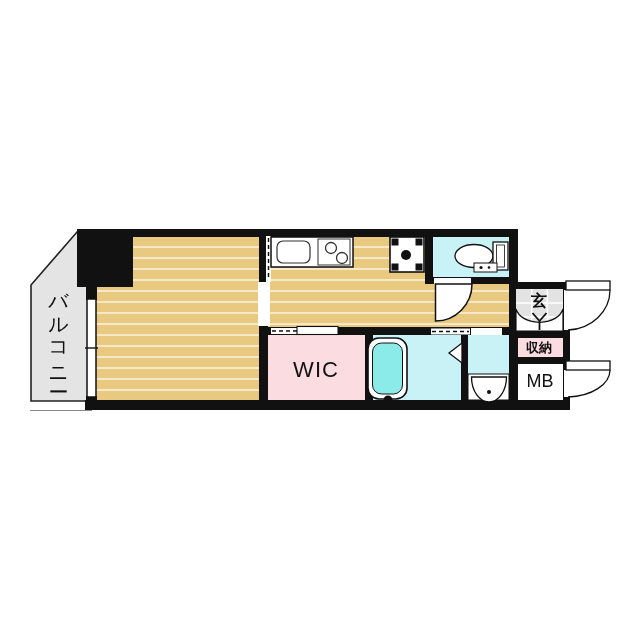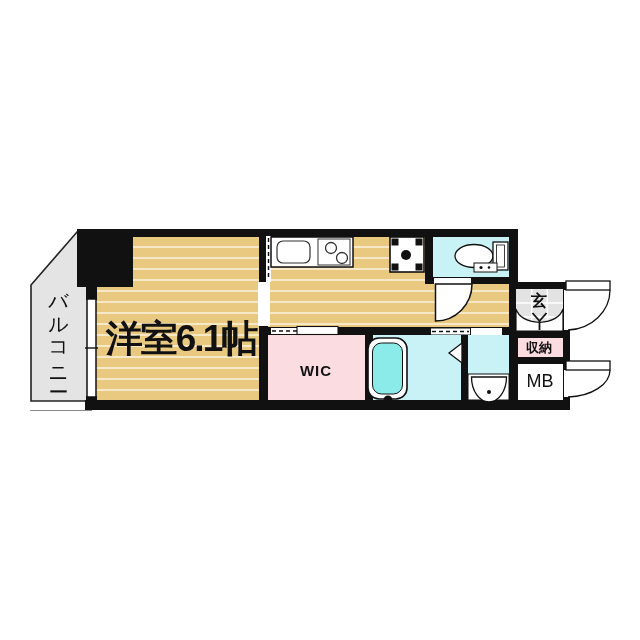--- a/index.html
+++ b/index.html
@@ -2,21 +2,21 @@
 <html><head>
 <meta charset="utf-8">
 <style>
   html,body{margin:0;padding:0;background:#ffffff;}
   .stage{position:relative;width:640px;height:640px;background:#ffffff;overflow:hidden;
          font-family:"Liberation Sans","DejaVu Sans",sans-serif;}
   .plan-svg{position:absolute;left:0;top:0;}
   .lbl{position:absolute;transform:translate(-50%,-50%);color:#111;white-space:nowrap;line-height:1;}
   .lbl-main{left:181px;top:338px;font-size:37px;font-weight:600;letter-spacing:-2px;}
   .lbl-balcony{left:59px;top:331px;font-size:20px;writing-mode:vertical-rl;text-orientation:mixed;letter-spacing:3px;font-weight:500;}
-  .lbl-wic{left:316px;top:370px;font-size:15px;letter-spacing:1px;font-weight:700;}
+  .lbl-wic{left:316px;top:370px;font-size:22px;letter-spacing:1px;font-weight:400;}
   .lbl-genkan{left:539px;top:301px;font-size:16px;font-weight:700;}
   .lbl-storage{left:539px;top:347px;font-size:13px;font-weight:600;}
   .lbl-mb{left:540px;top:381px;font-size:18px;font-weight:500;}
 </style>
 </head>
 <body>
 
 <div class="stage">
   <svg class="plan-svg" width="640" height="640" viewBox="0 0 640 640">
 
@@ -165,19 +165,18 @@
       <rect x="566" y="281" width="44" height="9" fill="#ffffff" stroke="#111" stroke-width="1.3"></rect>
       <path d="M610,290 A44,40 0 0 1 568,330" fill="none" stroke="#111" stroke-width="1.3"></path>
     </g>
 
     <g>
       <rect x="566" y="361" width="44" height="9" fill="#ffffff" stroke="#111" stroke-width="1.3"></rect>
       <path d="M610,370 A44,27 0 0 1 568,397" fill="none" stroke="#111" stroke-width="1.3"></path>
     </g>
   </svg>
 
-  <div class="lbl lbl-main">洋室6.1帖</div>
   <div class="lbl lbl-balcony">バルコニー</div>
   <div class="lbl lbl-wic">WIC</div>
   <div class="lbl lbl-genkan">玄</div>
   <div class="lbl lbl-storage">収納</div>
   <div class="lbl lbl-mb">MB</div>
 </div>
 
 </body></html>

